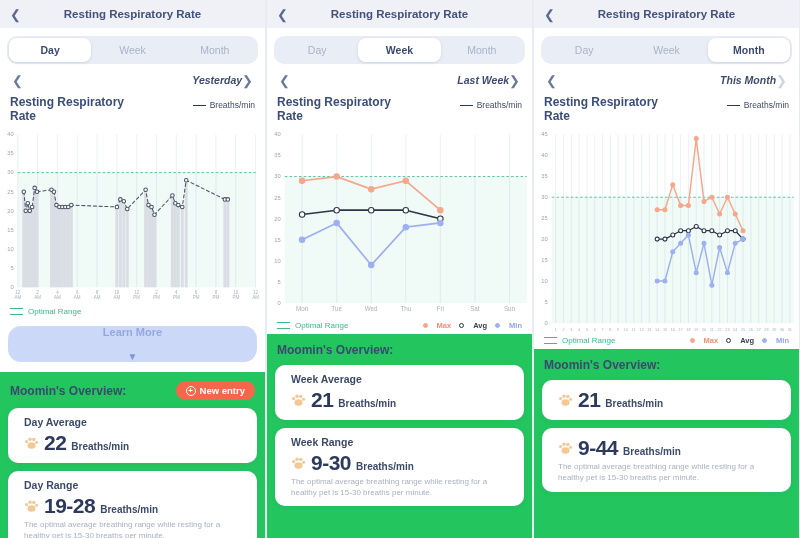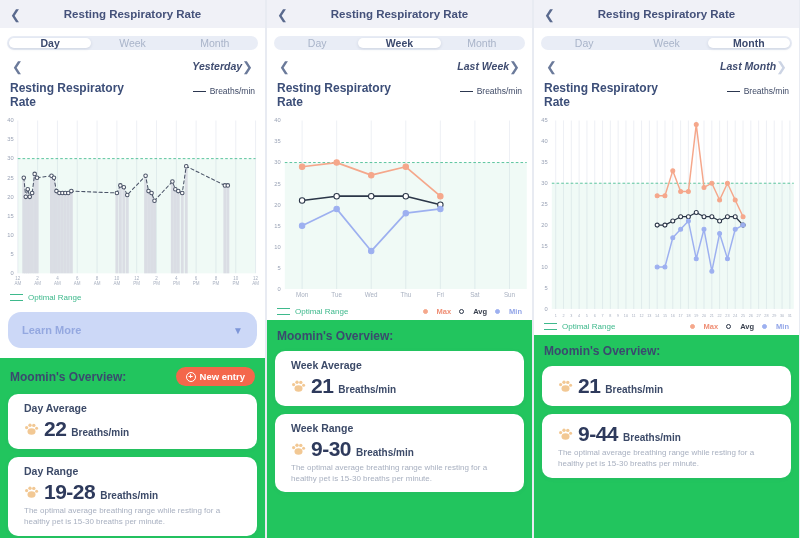--- a/index.html
+++ b/index.html
@@ -5,21 +5,21 @@
   * { margin:0; padding:0; box-sizing:border-box; }
   html,body { width:800px; height:538px; overflow:hidden; background:#fbfcfe;
     font-family:"Liberation Sans", sans-serif; }
   .screens { display:flex; width:800px; height:538px; gap:2px; background:#e8ebf2; }
   .panel { width:265px; height:538px; background:#ffffff; display:flex; flex-direction:column; overflow:hidden; }
 
   .appbar { height:28px; background:#f0f1f7; display:flex; align-items:center; position:relative; flex:0 0 auto; }
   .back { position:absolute; left:10px; font-size:13px; color:#5a6a8e; cursor:pointer; line-height:1; }
   .apptitle { flex:1; text-align:center; font-size:11.5px; font-weight:bold; color:#44517a; }
 
-  .tabbar { margin:8px 7px 4px 7px; background:#e9edf6; border-radius:10px; display:flex; padding:2px; height:14px; flex:0 0 auto; }
+  .tabbar { margin:8px 7px 4px 7px; background:#e9edf6; border-radius:10px; display:flex; padding:2px; height:28px; flex:0 0 auto; }
   .tab { flex:1; display:flex; align-items:center; justify-content:center; font-size:10.5px; color:#a9b4c9; border-radius:8px; cursor:pointer; }
   .tab.active { background:#ffffff; color:#3c4a6e; font-weight:bold; box-shadow:0 1px 3px rgba(80,95,130,0.18); }
 
   .datenav { height:24px; display:flex; align-items:center; padding:0 12px; flex:0 0 auto; }
   .chev { font-size:13px; color:#6b7a9a; cursor:pointer; line-height:1; }
   .chev.disabled { color:#ccd4e4; }
   .datelabel { flex:1; text-align:right; font-size:10.5px; font-weight:bold; color:#3f4c70;font-style:italic; }
 
   .charthead { display:flex; justify-content:space-between; align-items:flex-start; padding:4px 10px 0 10px; height:34px; flex:0 0 auto; }
   .charttitle { font-size:12px; font-weight:bold; color:#3c4e78; line-height:1.15; width:120px; }
@@ -32,21 +32,21 @@
   .legendrow { display:flex; align-items:center; justify-content:space-between; padding:1px 10px 4px 10px; flex:0 0 auto; }
   .optlegend { display:flex; align-items:center; gap:5px; }
   .opticon { width:13px; height:7px; border-top:1.5px solid #3eb98c; border-bottom:1.5px solid #3eb98c; display:inline-block; }
   .opttext { font-size:8px; color:#3eb98c; font-weight:normal; }
   .mamlegend { display:flex; align-items:center; gap:8px; }
   .mam-item { display:flex; align-items:center; gap:9px; }
   .dot { width:5px; height:5px; border-radius:50%; border:1.2px solid transparent; display:inline-block; }
   .mam-label { font-size:7.5px; font-weight:bold; }
 
   .learnwrap { padding:6px 8px 10px 8px; flex:0 0 auto; background:#ffffff; }
-  .learnmore { background:#ccd8f7; border-radius:13px; height:36px; display:flex; align-items:center; justify-content:space-between; padding:0 14px; cursor:pointer; }
+  .learnmore { background:#ccd8f7; border-radius:13px; height:36px; display:flex; align-items:center; justify-content:space-between; padding:0 14px; cursor:pointer;flex-direction:column; }
   .learntext { font-size:11px; font-weight:bold; color:#94a8e0; }
   .learnchev { font-size:10px; color:#7d96d8; }
 
   .overview { background:#22c55e; flex:1 1 auto; padding:9px 8px 8px 8px; }
   .ovhead { display:flex; align-items:center; justify-content:space-between; margin:0 2px 8px 2px; }
   .ovtitle { font-size:12px; font-weight:bold; color:#3a4a6e; }
   .newentry { background:#f4674b; color:#fff; border:none; border-radius:999px; display:flex; align-items:center; gap:4px; padding:4px 10px; font-size:9.5px; font-weight:bold; cursor:pointer; font-family:inherit; }
   .plusicon { width:10px; height:10px; border:1.2px solid #fff; border-radius:50%; display:inline-flex; align-items:center; justify-content:center; font-size:8px; line-height:1; }
 
   .card { background:#ffffff; border-radius:10px; padding:8px 16px; margin-bottom:8px; box-shadow:0 1px 4px rgba(90,105,140,0.08); }
@@ -385,21 +385,21 @@
       <span class="back">❮</span>
       <span class="apptitle">Resting Respiratory Rate</span>
     </div>
     <div class="tabbar">
       <div class="tab">Day</div>
       <div class="tab">Week</div>
       <div class="tab active">Month</div>
     </div>
     <div class="datenav">
       <span class="chev prev">❮</span>
-      <span class="datelabel">Last Month</span>
+      <span class="datelabel">This Month</span>
       <span class="chev next disabled">❯</span>
     </div>
     <div class="charthead">
       <div class="charttitle">Resting Respiratory Rate</div>
       <div class="unitlegend">
         <span class="unitline"></span>
         <span class="unittext">Breaths/min</span>
       </div>
     </div>
     <svg class="chart" viewBox="0 0 253 200" width="265" height="209.48616600790513">

